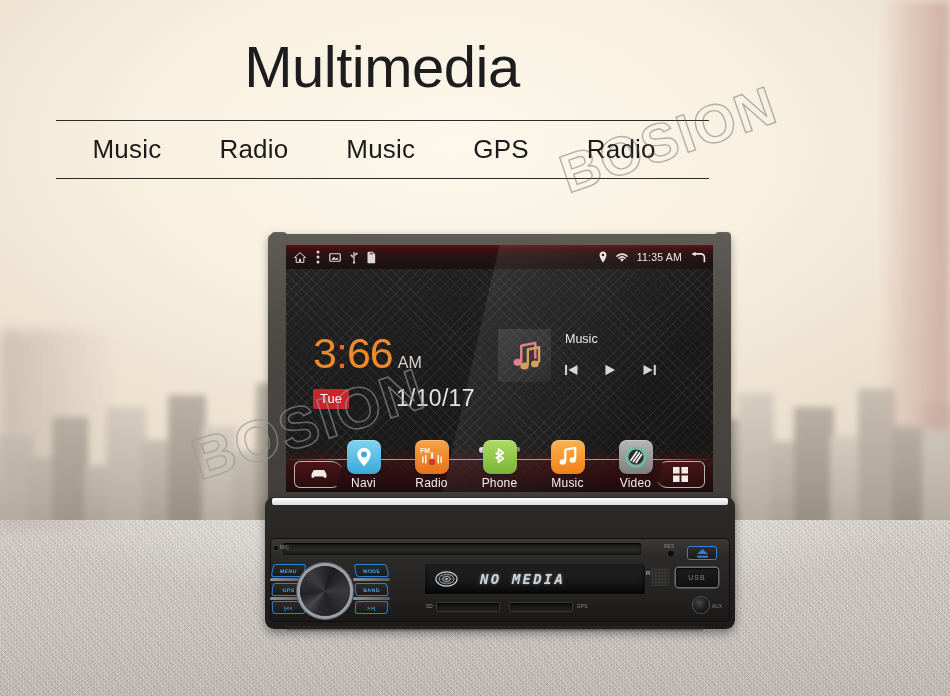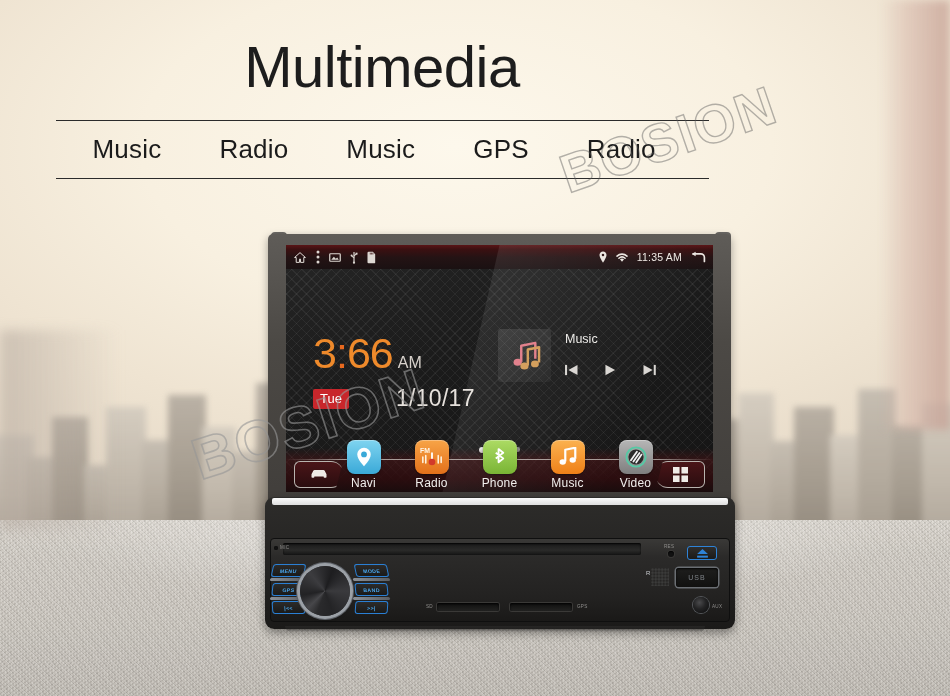--- a/index.html
+++ b/index.html
@@ -553,20 +553,33 @@
 
   <div class="kbtn m1">MENU</div>
   <div class="kbtn m2">GPS</div>
   <div class="kbtn m3">|&lt;&lt;</div>
   <div class="kbtn r1">MODE</div>
   <div class="kbtn r2">BAND</div>
   <div class="kbtn r3">&gt;&gt;|</div>
 
   <div class="knob"></div>
 
+  <div class="lcd">
+    <div class="lcd-sheen"></div>
+    <span>
+      <svg width="23" height="16" viewBox="0 0 26 18">
+        <ellipse cx="13" cy="9" rx="12" ry="8" fill="none" stroke="#cdd2d6" stroke-width="1.3"></ellipse>
+        <ellipse cx="13" cy="9" rx="8.5" ry="5.5" fill="none" stroke="#b6bcc1" stroke-width=".9"></ellipse>
+        <ellipse cx="13" cy="9" rx="4.5" ry="2.8" fill="none" stroke="#cdd2d6" stroke-width="1"></ellipse>
+        <ellipse cx="13" cy="9" rx="1.6" ry="1" fill="#cdd2d6"></ellipse>
+        <path d="M5 5.5h16M4 9h18M5 12.5h16" stroke="#9aa0a5" stroke-width=".55"></path>
+      </svg>
+    </span>
+    <span class="lcd-txt">NO MEDIA</span>
+  </div>
 
   <div class="slot" style="left:437px; top:603px; width:62px;"></div>
   <div class="slot" style="left:510px; top:603px; width:62px;"></div>
   <div class="lbl-tiny" style="left:426px; top:604px;">SD</div>
   <div class="lbl-tiny" style="left:577px; top:604px;">GPS</div>
 
   <div class="ir"></div>
   <div class="lbl-tiny" style="left:646px; top:570px; font-size:6px; color:#c9ccd0;">R</div>
   <div class="usb">USB</div>
   <div class="aux"></div>

